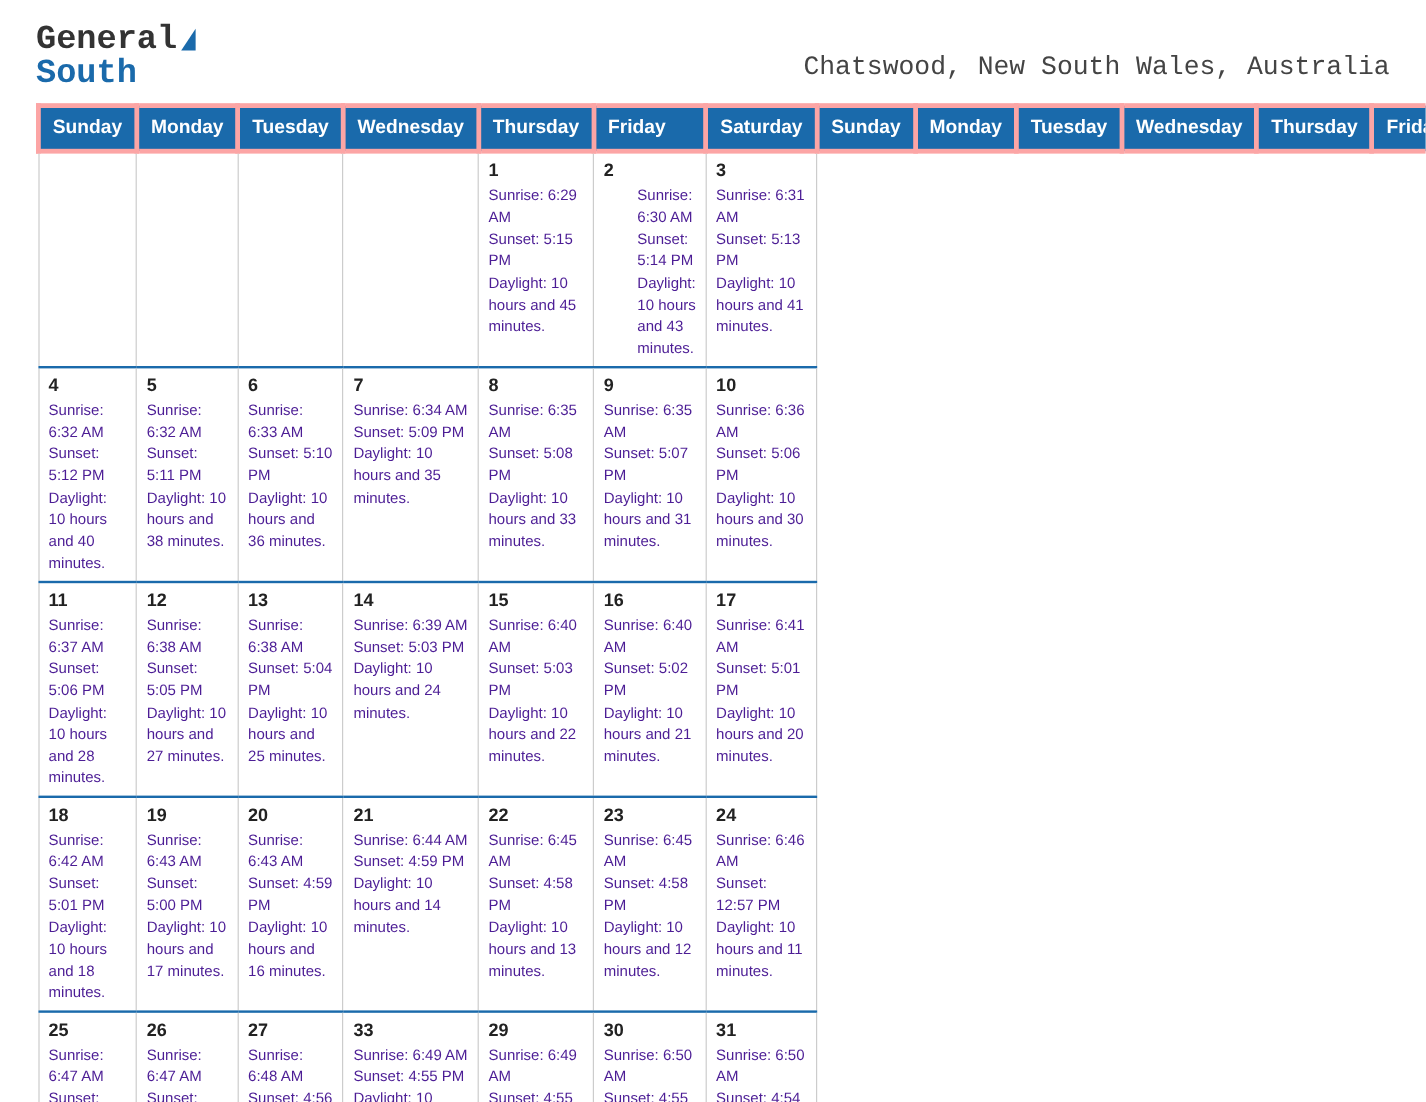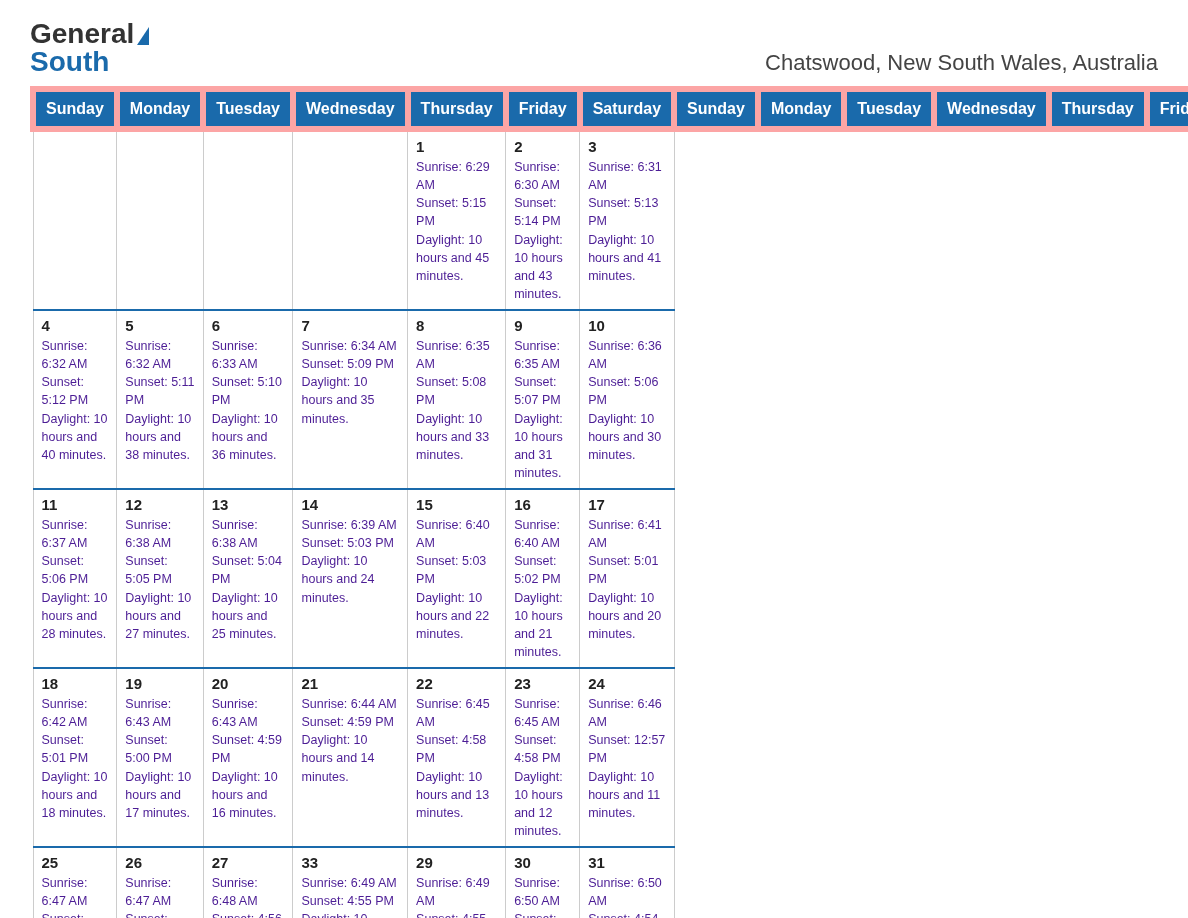--- a/index.html
+++ b/index.html
@@ -7,22 +7,23 @@
       font-family: Arial, sans-serif;
       background: #fff;
       color: #333;
       width: 1188px;
       min-height: 918px;
       padding: 20px 30px;
     }
     .header {
       display: flex;
       justify-content: space-between;
-      align-items: flex-end;
+      align-items: center;
       margin-bottom: 10px;
+      font-family: Liberation Mono, monospace;
     }
     .logo {
       display: flex;
       flex-direction: column;
       align-items: flex-start;
     }
     .logo-general {
       font-size: 28px;
       font-weight: bold;
       color: #333;
@@ -65,21 +66,21 @@
       border-collapse: collapse;
       margin-top: 8px;
     }
     th {
       background-color: #1a6aab;
       color: #fff;
       font-size: 16px;
       font-weight: bold;
       padding: 8px 10px;
       text-align: left;
-      border: 6px solid #fca5a5;
+      border: 4px solid #fca5a5;
     }
     td {
       vertical-align: top;
       padding: 6px 8px;
       border: 1px solid #ccc;
       width: 14.28%;
       min-height: 90px;
       font-size: 13px;
       color: #333;
     }
@@ -147,21 +148,21 @@
         <td class="empty"></td>
         <td class="empty"></td>
         <td>
           <div class="day-num">1</div>
           <div class="day-info" style="white-space: pre-line;">Sunrise: 6:29 AM
 Sunset: 5:15 PM
 Daylight: 10 hours and 45 minutes.</div>
         </td>
         <td>
           <div class="day-num">2</div>
-          <div class="day-info" style="white-space: pre-line;">Sunrise: 6:30 AM
+          <div class="day-info" style="white-space: pre-line; margin-left: 28px;">Sunrise: 6:30 AM
 Sunset: 5:14 PM
 Daylight: 10 hours and 43 minutes.</div>
         </td>
         <td>
           <div class="day-num">3</div>
           <div class="day-info" style="white-space: pre-line;">Sunrise: 6:31 AM
 Sunset: 5:13 PM
 Daylight: 10 hours and 41 minutes.</div>
         </td>
       </tr>

